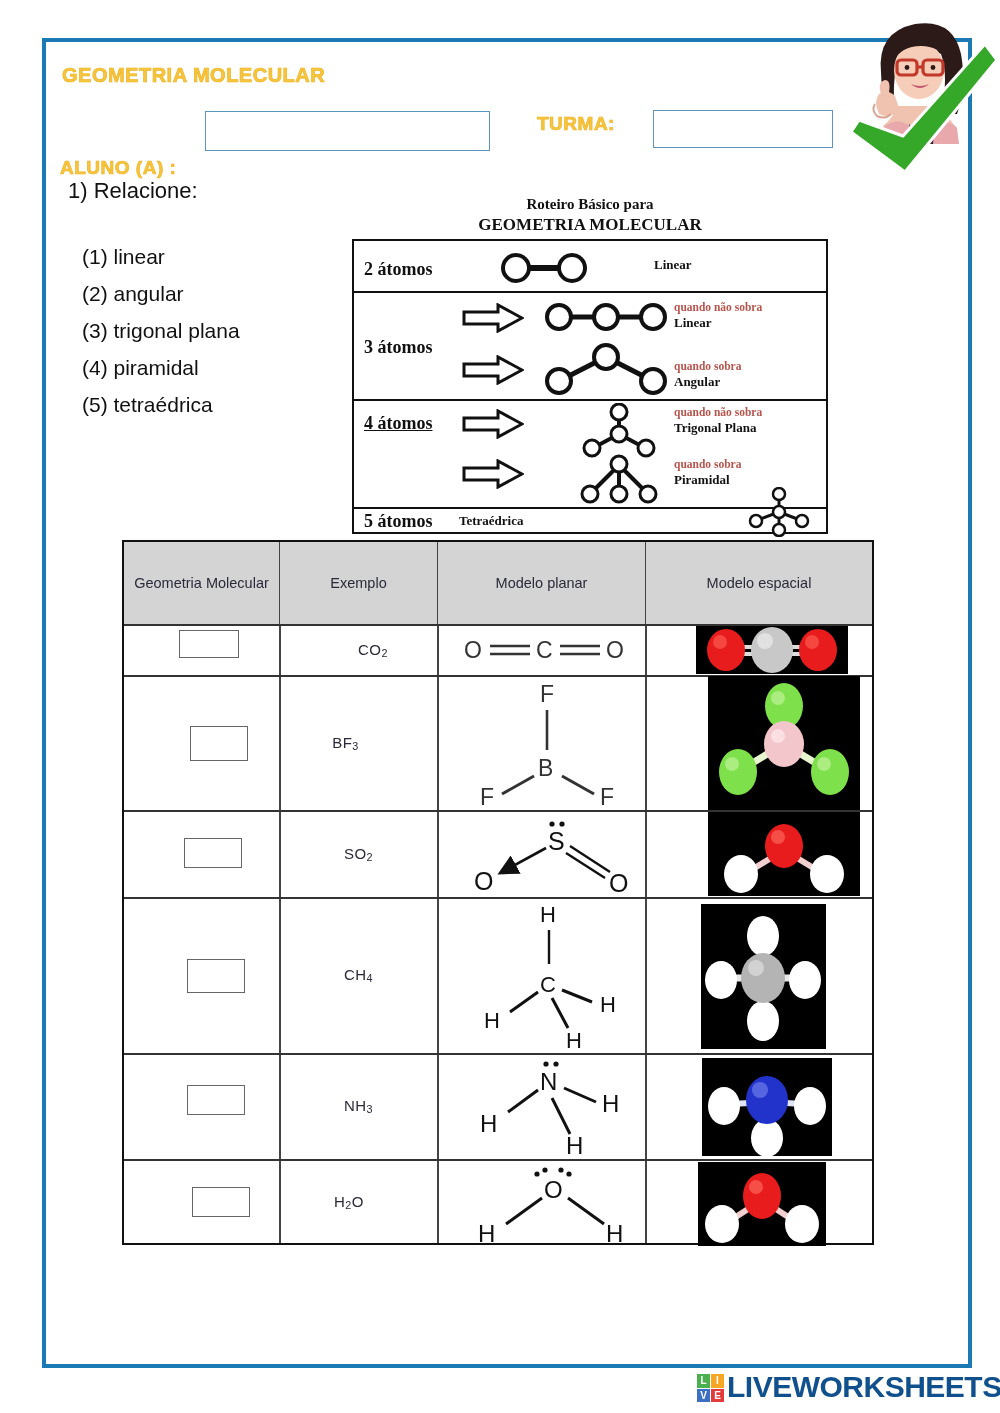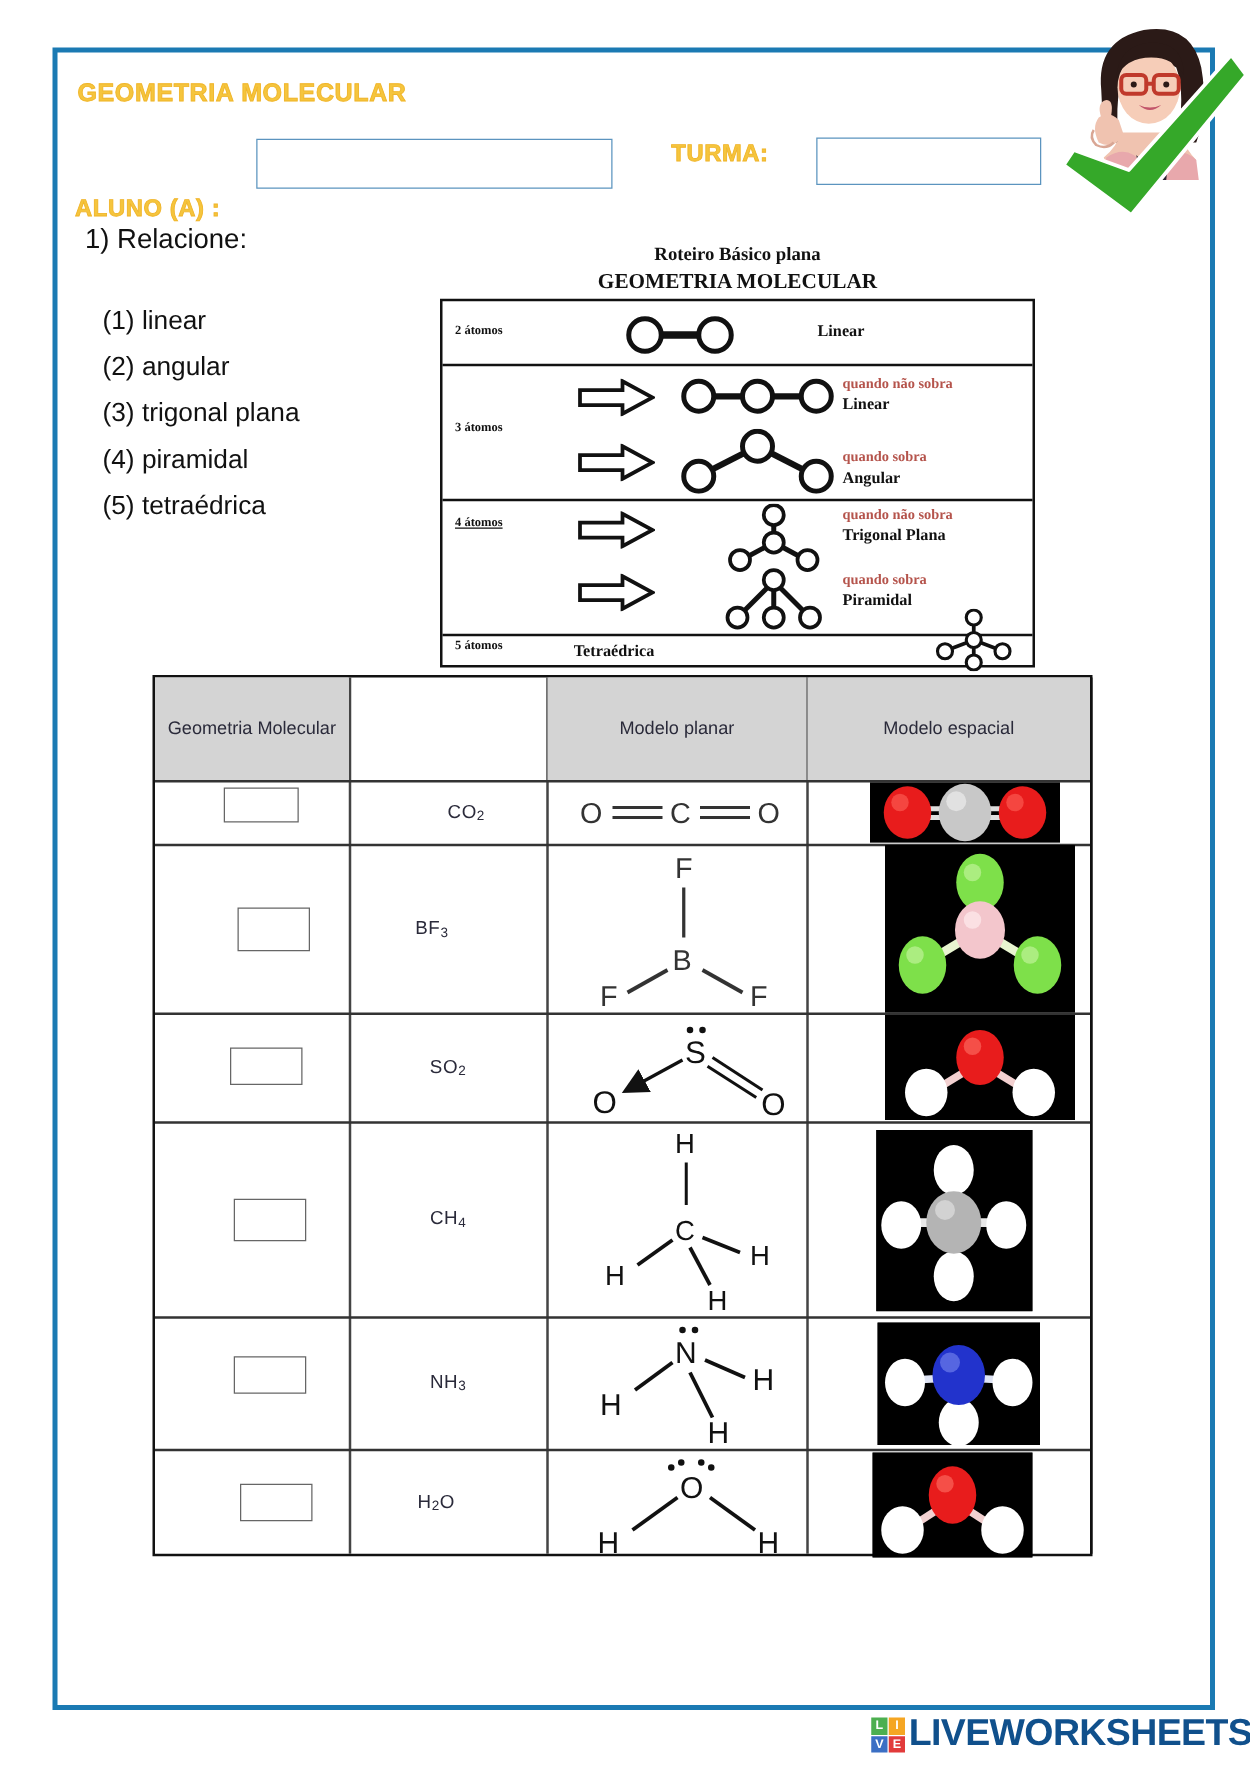--- a/index.html
+++ b/index.html
@@ -83,21 +83,21 @@
             font-size:15px; font-weight:bold; }
   #rot-t2 { position:absolute; left:0; top:19px; width:476px; text-align:center;
             font-size:17px; font-weight:bold; }
   #rot-box {
     position:absolute; left:0; top:43px; width:476px; height:295px;
     border:2.5px solid #111; background:#fff;
   }
   .rot-row { position:absolute; left:0; width:472px; border-bottom:2.5px solid #111; }
   .rot-lab {
     position:absolute; left:10px;
-    font-size:10px; font-weight:bold;
+    font-size:18px; font-weight:bold;
   }
   .rot-res {
     position:absolute; font-size:13.5px; font-weight:bold; line-height:15px;
   }
   .rot-cond { color:#b5544c; font-size:11.5px; display:block; }
   .rot-name { color:#111; font-size:13px; display:block; }
 
   
   #table {
     position:absolute; left:122px; top:540px;
@@ -198,21 +198,21 @@
 <div id="q1">1) Relacione:</div>
 <div id="opts">
   <div class="opt">(1) linear</div>
   <div class="opt">(2) angular</div>
   <div class="opt">(3) trigonal plana</div>
   <div class="opt">(4) piramidal</div>
   <div class="opt">(5) tetraédrica</div>
 </div>
 
 <div id="roteiro">
-  <div id="rot-t1">Roteiro Básico plana</div>
+  <div id="rot-t1">Roteiro Básico para</div>
   <div id="rot-t2">GEOMETRIA MOLECULAR</div>
 
   <div id="rot-box">
 
     <div class="rot-row" style="top:0; height:52px;">
       <div class="rot-lab" style="top:18px;">2 átomos</div>
       <svg style="position:absolute;left:140px;top:10px;" width="120" height="34" viewBox="0 0 120 34">
         <line x1="30" y1="17" x2="70" y2="17" stroke="#111" stroke-width="6"></line>
         <circle cx="22" cy="17" r="13" fill="#fff" stroke="#111" stroke-width="4"></circle>
         <circle cx="78" cy="17" r="13" fill="#fff" stroke="#111" stroke-width="4"></circle>
@@ -313,20 +313,21 @@
 </div>
 
 <div id="table">
 
   <div class="tcol" style="left:155px;"></div>
   <div class="tcol" style="left:313px;"></div>
   <div class="tcol" style="left:521px;"></div>
   <div class="tcol" style="left:748px; width:2px; background:#111;"></div>
 
   <div class="thead-cell" style="left:0; width:155px;">Geometria Molecular</div>
+  <div class="thead-cell" style="left:156px; width:157px;">Exemplo</div>
   <div class="thead-cell" style="left:314px; width:207px;">Modelo planar</div>
   <div class="thead-cell" style="left:522px; width:226px;">Modelo espacial</div>
 
   <div class="trow" style="top:82px;"></div>
   <div class="trow" style="top:133px;"></div>
   <div class="trow" style="top:268px;"></div>
   <div class="trow" style="top:355px;"></div>
   <div class="trow" style="top:511px;"></div>
   <div class="trow" style="top:617px;"></div>
 

